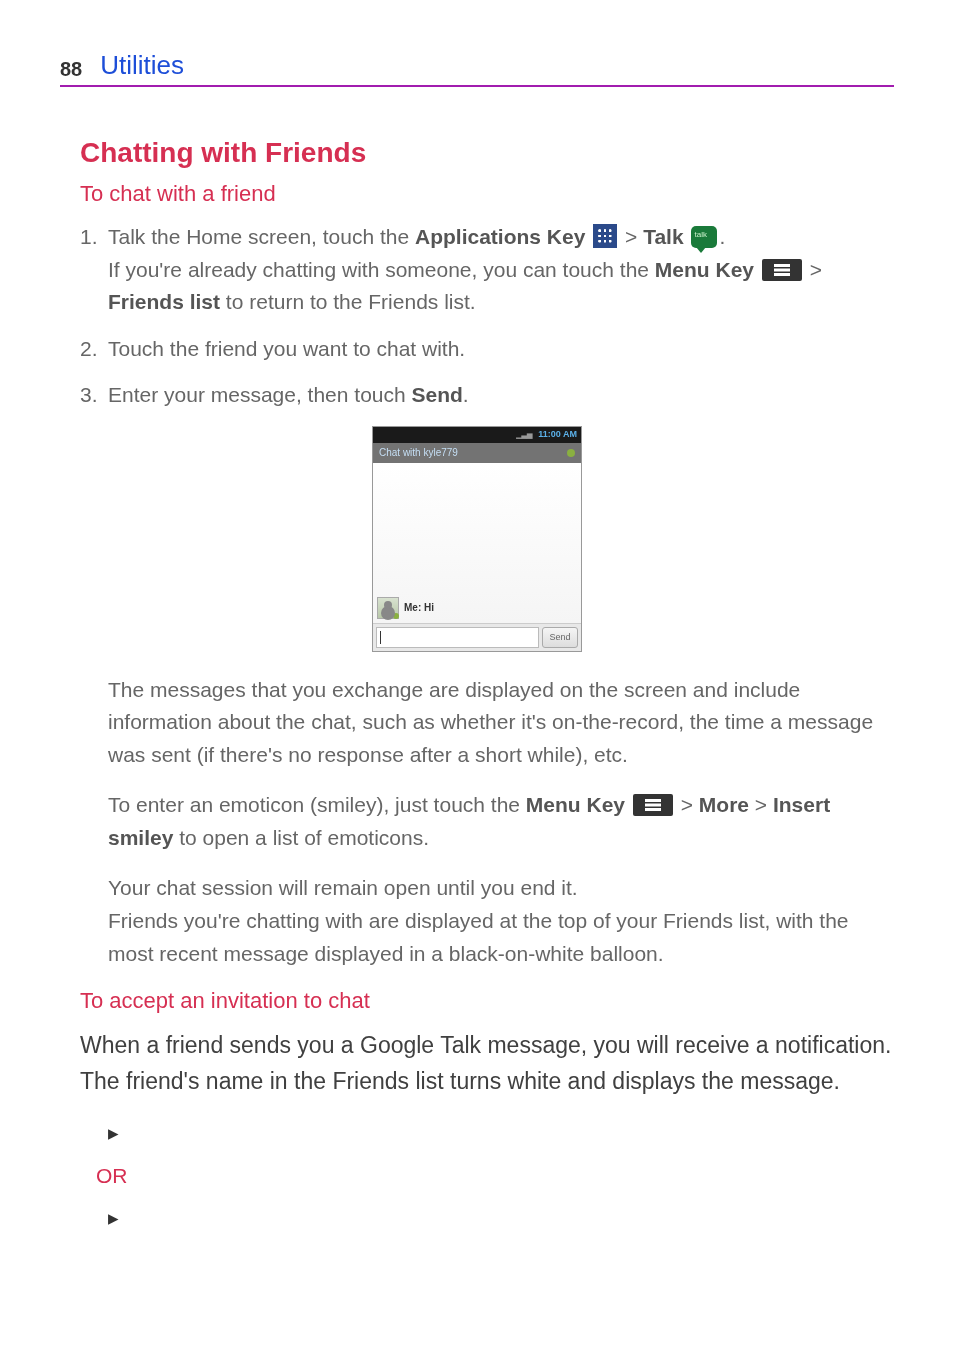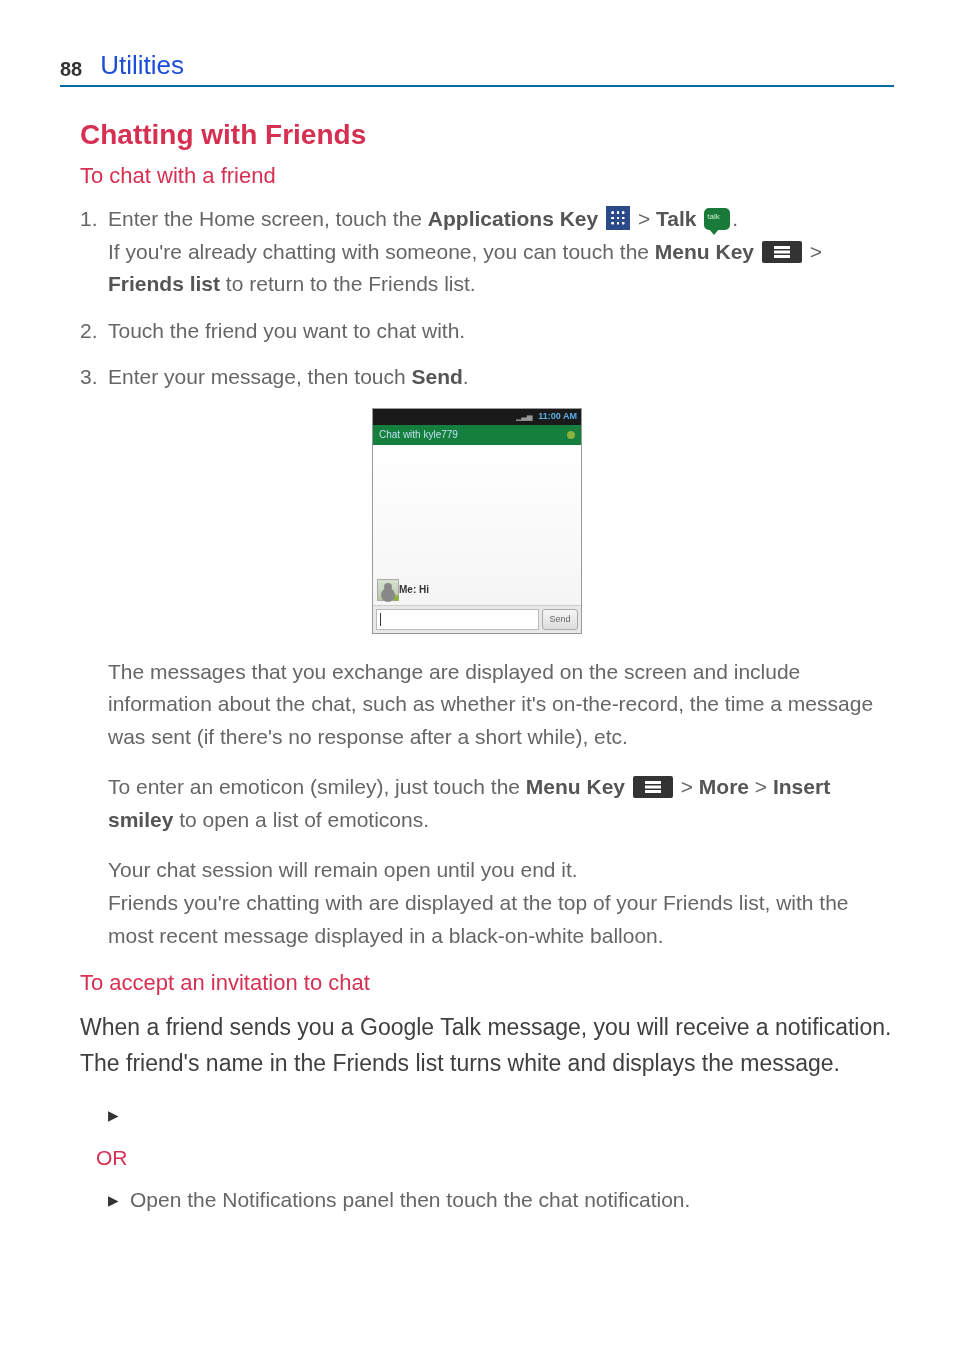--- a/index.html
+++ b/index.html
@@ -12,23 +12,23 @@
       height: 1372px;
       background: #ffffff;
       font-family: Arial, Helvetica, sans-serif;
       color: #555555;
       padding: 50px 60px 60px 60px;
       position: relative;
     }
     .header {
       display: flex;
       align-items: flex-end;
-      border-bottom: 2px solid #0369a1;
+      border-bottom: 2px solid #a21caf;
       padding-bottom: 4px;
-      margin-bottom: 32px;
+      margin-bottom: 50px;
     }
     .page-number {
       font-size: 20px;
       font-weight: bold;
       color: #333;
       margin-right: 18px;
     }
     .section-title {
       font-size: 26px;
       color: #1d4ed8;
@@ -156,21 +156,21 @@
       padding: 2px 4px;
       font-weight: bold;
     }
     .ss-statusbar .signal {
       color: #999;
       margin-right: 6px;
       font-size: 7px;
     }
     .ss-titlebar {
       height: 20px;
-      background: #15803d;
+      background: #737373;
       color: #c5dff5;
       font-size: 10px;
       padding: 4px 6px;
       display: flex;
       justify-content: space-between;
       align-items: center;
     }
     .ss-titlebar .dot {
       width: 8px;
       height: 8px;
@@ -181,20 +181,21 @@
       height: 160px;
       background: linear-gradient(#ffffff, #f5f5f5);
       position: relative;
     }
     .ss-msg {
       position: absolute;
       bottom: 4px;
       left: 4px;
       display: flex;
       align-items: center;
+      gap: 5px;
     }
     .ss-avatar {
       width: 22px;
       height: 22px;
       background: linear-gradient(#d8e2d0, #b8c8a8);
       border: 1px solid #aaa;
       position: relative;
     }
     .ss-avatar::after {
       content:"";
@@ -286,21 +287,21 @@
 </div>
 
 <div class="main-heading">Chatting with Friends</div>
 
 <div class="sub-heading">To chat with a friend</div>
 
 <div class="content">
   <div class="numbered-item">
     <span class="num">1.</span>
     <span class="text">
-      <span>Enter the Home screen, touch the </span><span class="bold">Applications Key</span>
+      <span>Talk the Home screen, touch the </span><span class="bold">Applications Key</span>
       <span class="inline-icon apps-icon"></span><span> &gt; </span><span class="bold">Talk</span>
       <span class="inline-icon talk-icon"></span><span>.</span><br>
       <span>If you're already chatting with someone, you can touch the </span><span class="bold">Menu Key</span>
       <span class="inline-icon menu-icon"></span><span> &gt; </span><span class="bold">Friends list</span><span> to return to the Friends list.</span>
     </span>
   </div>
 
   <div class="numbered-item">
     <span class="num">2.</span>
     <span class="text">Touch the friend you want to chat with.</span>
@@ -353,14 +354,13 @@
 <div class="para-noindent">When a friend sends you a Google Talk message, you will receive a notification. The friend's name in the Friends list turns white and displays the message.</div>
 
 <div class="bullet-item">
   <span class="arrow">▸</span>
 </div>
 
 <div class="or-text">OR</div>
 
 <div class="bullet-item">
   <span class="arrow">▸</span>
-  <span>Open the Notifications panel then touch the chat notification.</span>
 </div>
 
 </body></html>

